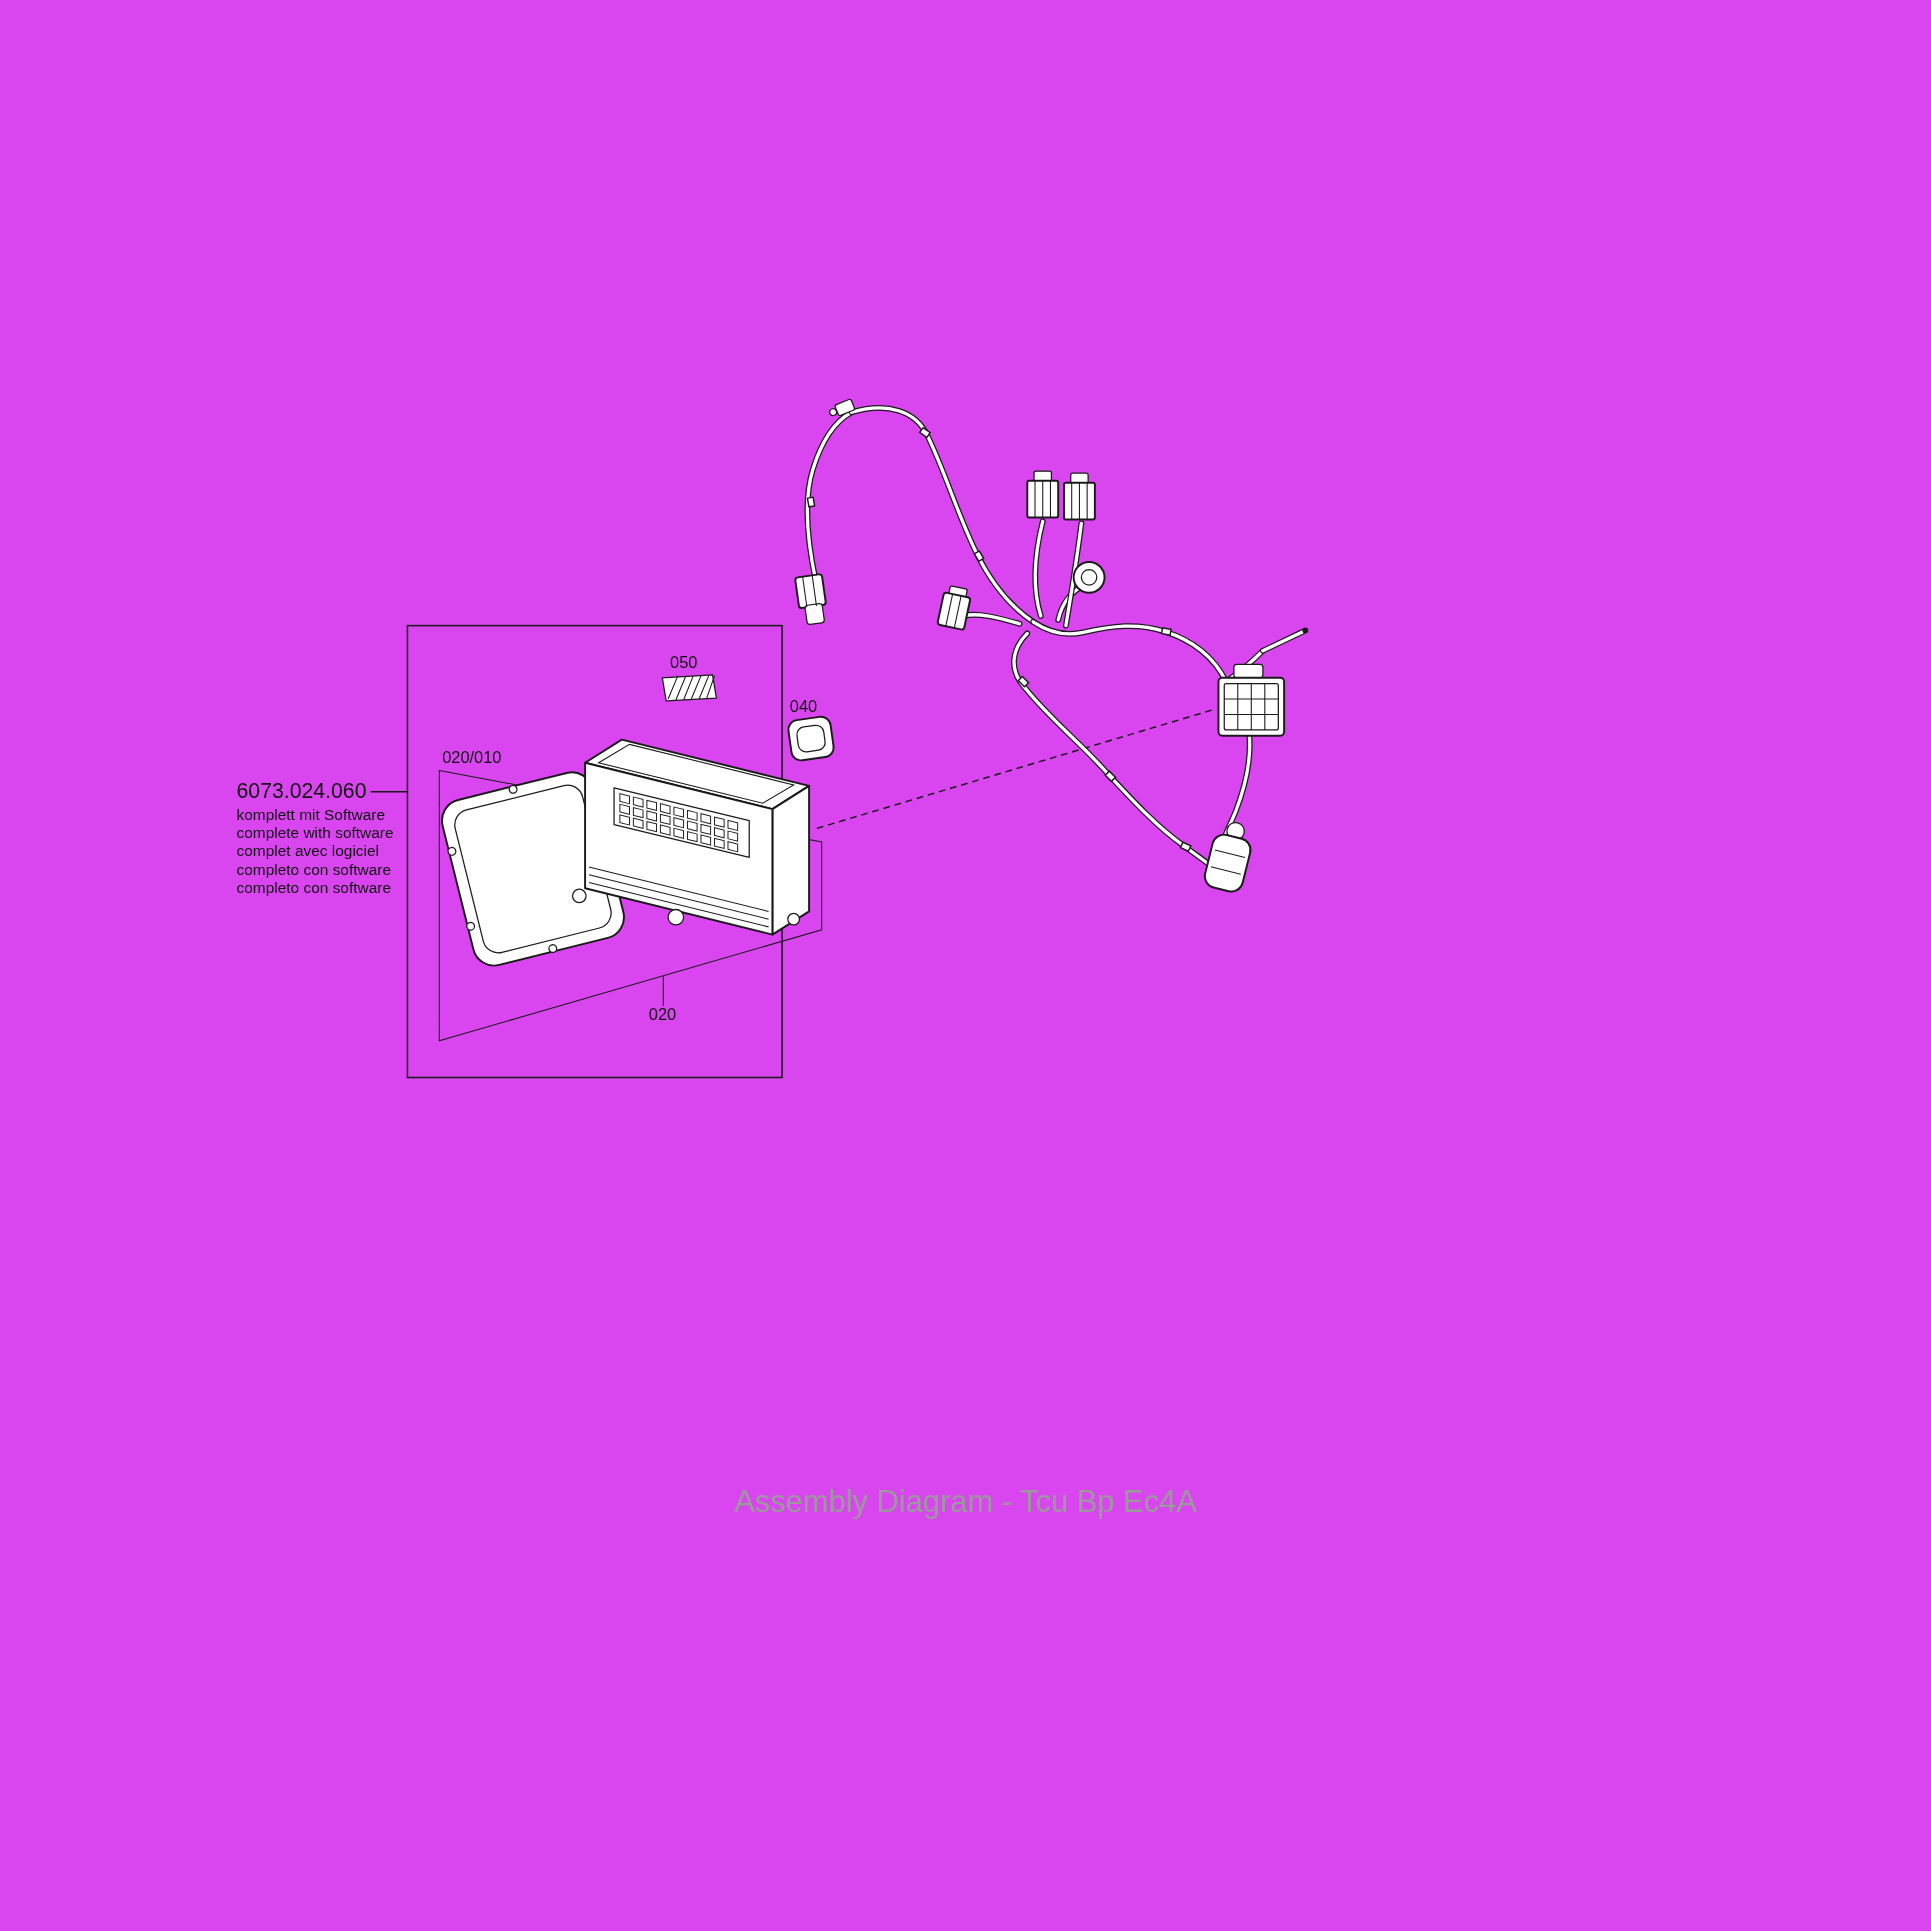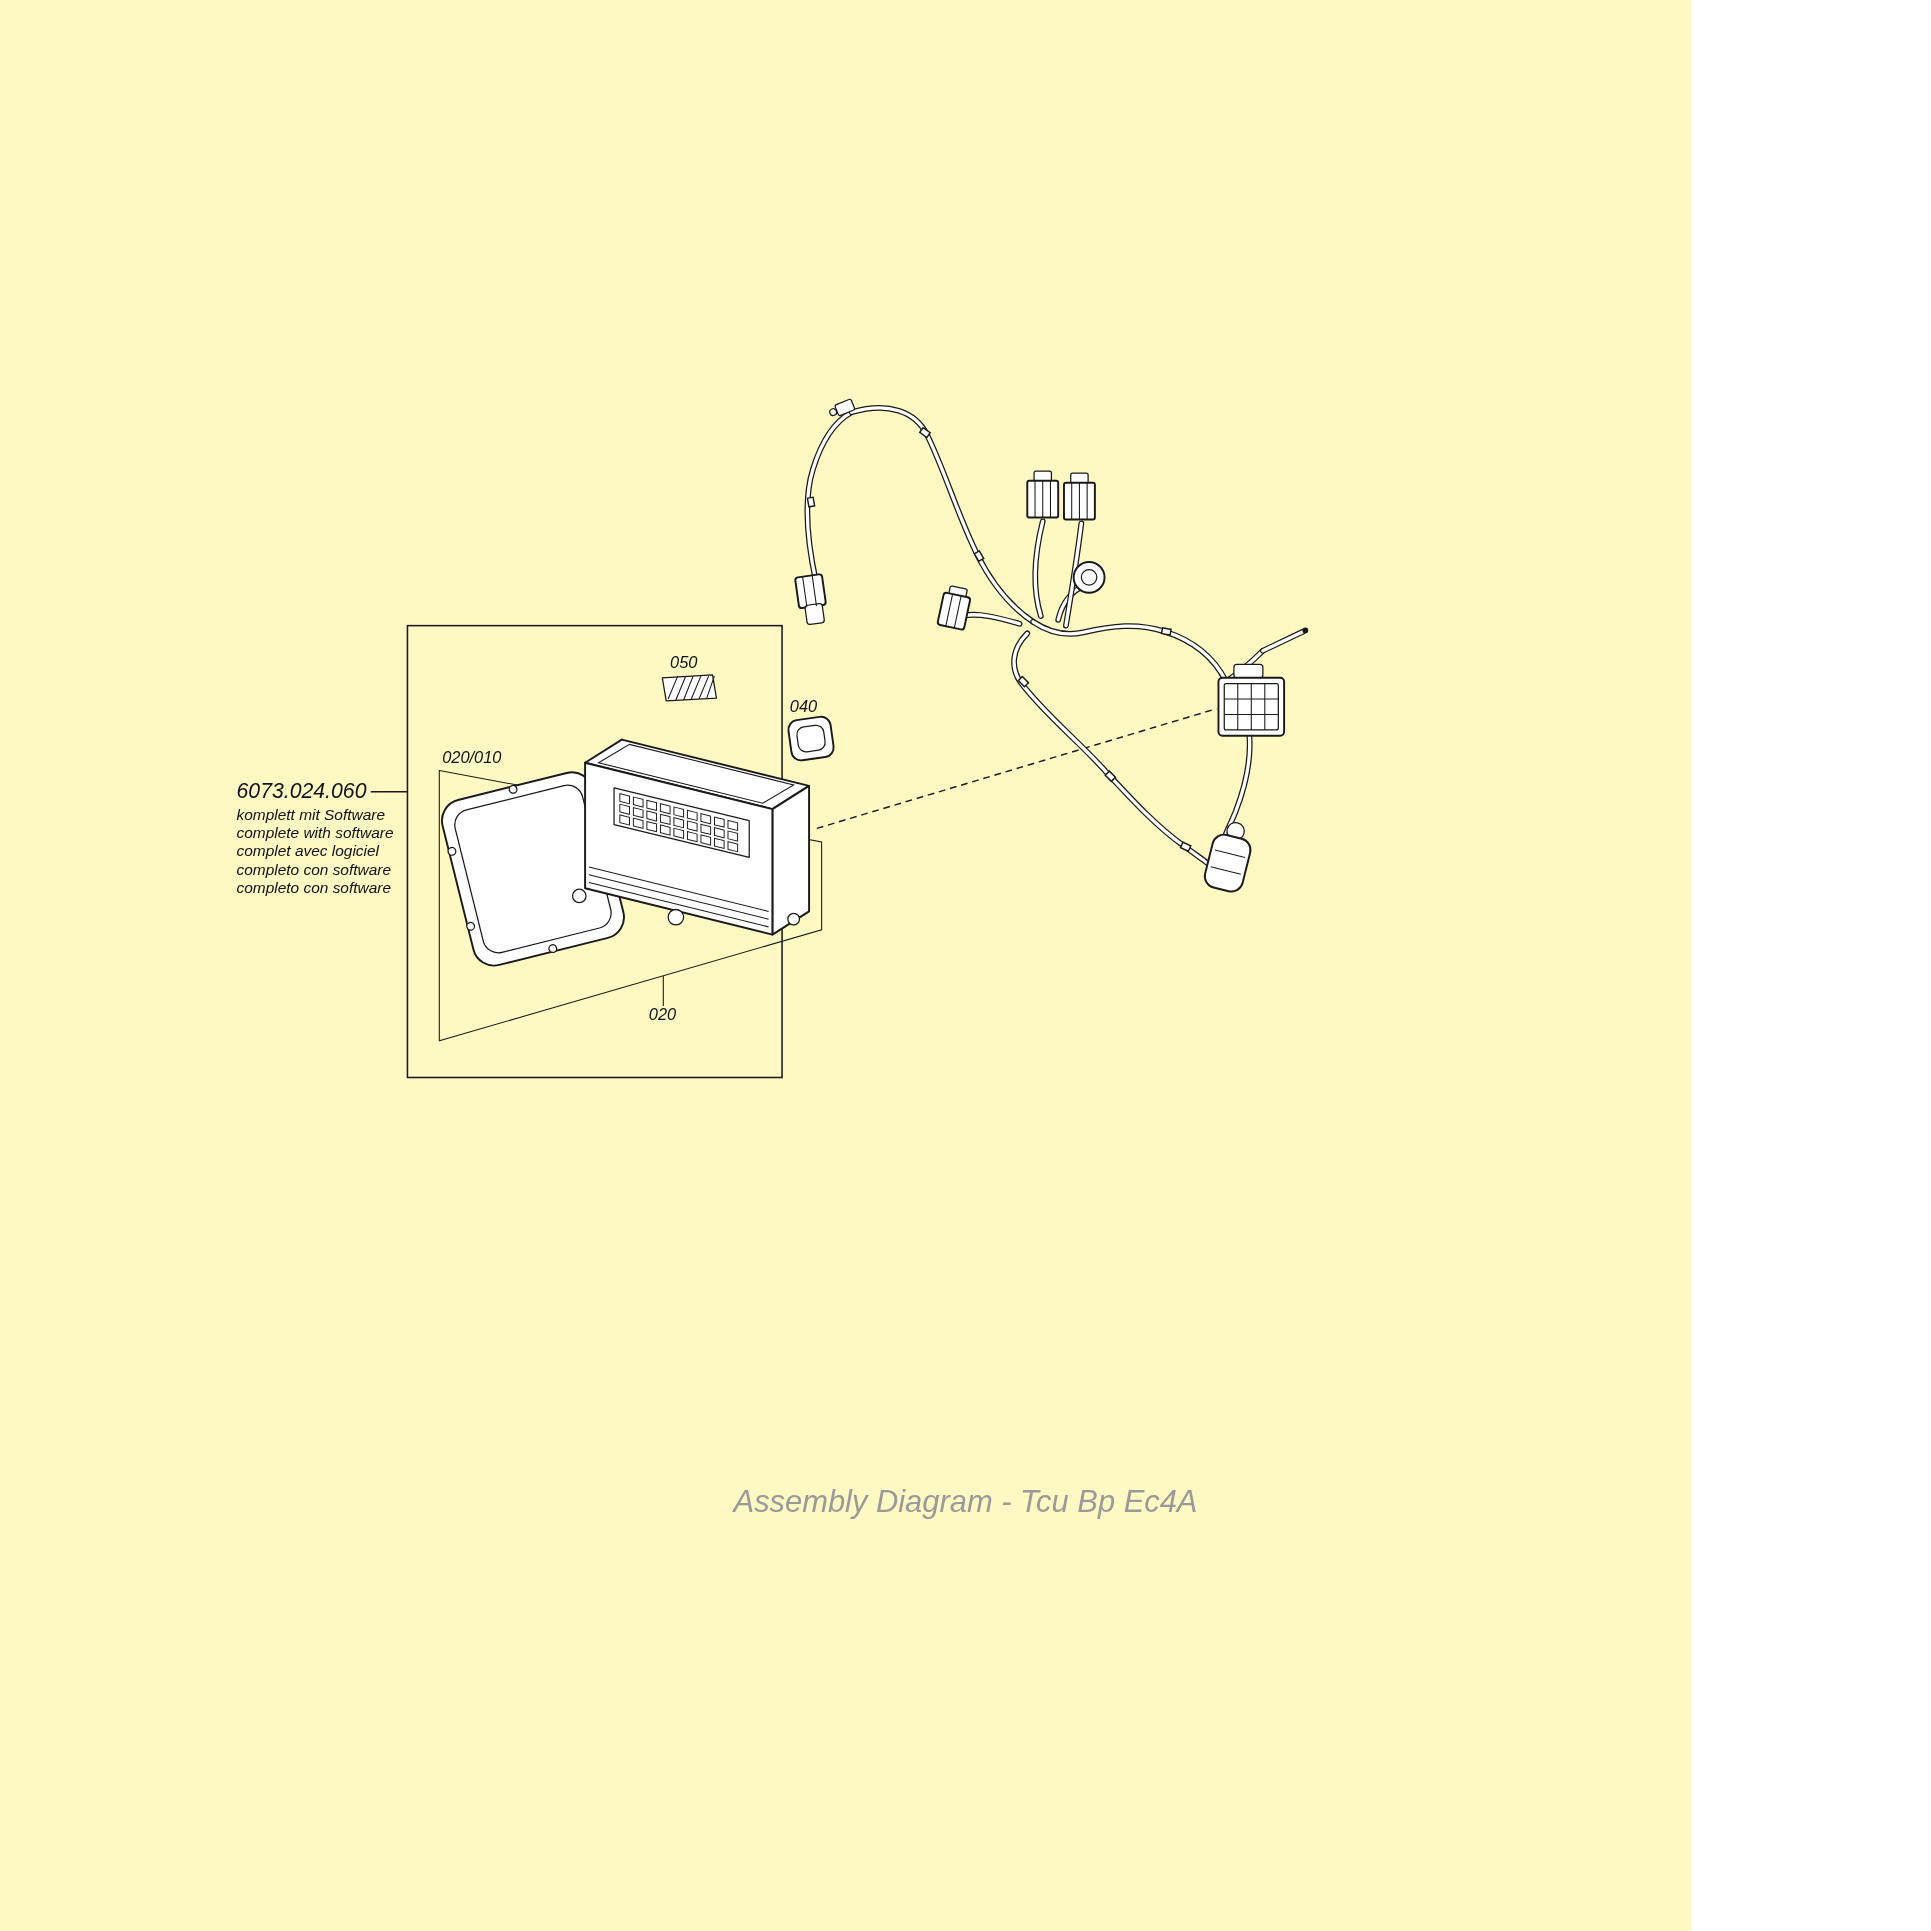--- a/index.html
+++ b/index.html
@@ -1,16 +1,16 @@
 <!DOCTYPE html>
 <html><head>
 <meta charset="utf-8">
 <style>
   html,body{margin:0;padding:0;background:#ffffff;}
-  .stage{position:relative;width:1691px;height:1931px;background:#fef9c3;overflow:hidden;font-style:italic;}
+  .stage{position:relative;width:1931px;height:1931px;background:#d946ef;overflow:hidden;}
   svg{position:absolute;left:0;top:0;}
   .ln{fill:none;stroke:#1a1a1a;stroke-width:1.6;}
   .ln-thin{fill:none;stroke:#1a1a1a;stroke-width:1.1;}
   .dash{fill:none;stroke:#1a1a1a;stroke-width:1.5;stroke-dasharray:7 5;}
   .part{fill:#ffffff;stroke:#1a1a1a;stroke-width:2;stroke-linejoin:round;}
   .part-thin{fill:#ffffff;stroke:#1a1a1a;stroke-width:1.3;stroke-linejoin:round;}
   .pin{fill:#ffffff;stroke:#1a1a1a;stroke-width:1;}
   .tube-o{fill:none;stroke:#1a1a1a;stroke-width:6;stroke-linecap:round;}
   .tube-i{fill:none;stroke:#ffffff;stroke-width:3.4;stroke-linecap:round;}
   .clip{fill:#ffffff;stroke:#1a1a1a;stroke-width:1.5;}

